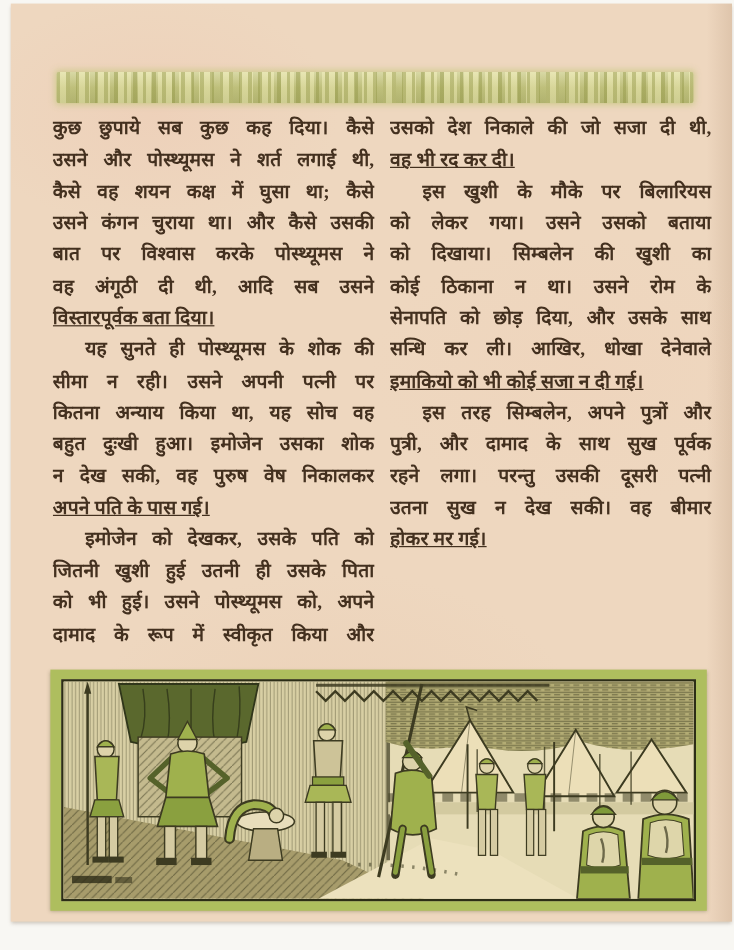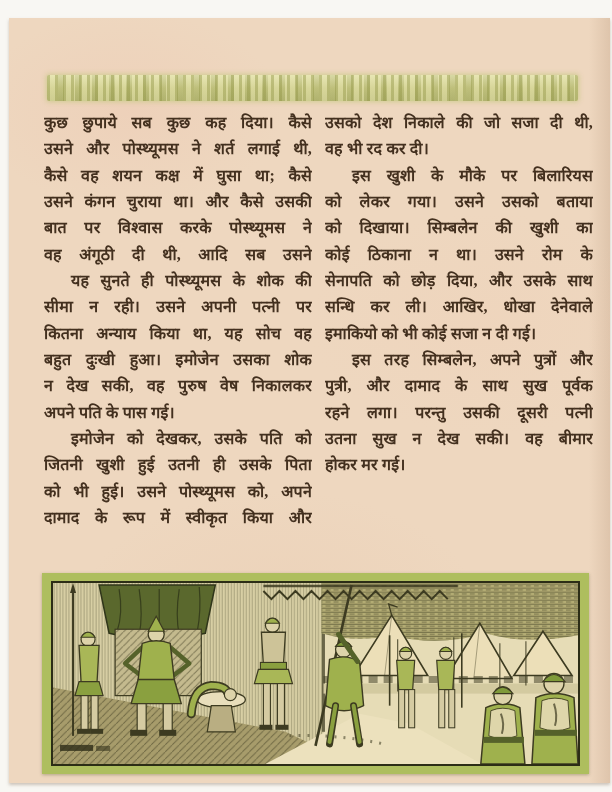--- a/index.html
+++ b/index.html
@@ -10,21 +10,20 @@
   }
   .paper{
     position:absolute;left:9px;top:3px;width:601px;height:765px;
     background-color:var(--paper,#eed7bf);
     background-image:
       radial-gradient(220px 140px at 20% 12%, rgba(236,190,170,.25), rgba(0,0,0,0) 70%),
       radial-gradient(260px 160px at 80% 40%, rgba(240,205,180,.22), rgba(0,0,0,0) 70%),
       radial-gradient(300px 200px at 45% 80%, rgba(225,185,155,.18), rgba(0,0,0,0) 70%),
       linear-gradient(90deg, rgba(0,0,0,0) 96.5%, rgba(140,100,70,.16));
     box-shadow:0 2px 3px rgba(120,100,80,.35);
-    margin-top:15px;
   }
   .band{
     position:absolute;left:38px;top:57px;width:531px;height:26px;
     background-color:var(--band,#d9d79c);
     background-image:
       repeating-linear-gradient(90deg, rgba(146,150,70,.45) 0 3px, rgba(0,0,0,0) 3px 8px),
       repeating-linear-gradient(90deg, rgba(224,222,164,.55) 0 11px, rgba(158,162,84,.30) 11px 17px),
       linear-gradient(180deg, rgba(250,248,214,.75), rgba(186,188,116,.40) 50%, rgba(130,136,66,.38));
     border-radius:2px;
     box-shadow:0 0 5px 1px rgba(205,202,140,.9);
@@ -35,21 +34,21 @@
     display:flex;gap:13px;
   }
   .col{width:268px;}
   .line{
     font-size:16px;line-height:26.35px;height:26.35px;overflow:hidden;
     font-weight:700;color:var(--ink,#43301f);
     text-align:justify;text-align-last:justify;
     letter-spacing:.2px;
   }
   .line.indent{text-indent:27px;}
-  .line.lastline{text-align:left;text-align-last:left;}
+  .line.lastline{text-align:left;text-align-last:left;text-decoration:underline;}
   .illus{
     position:absolute;left:33px;top:555px;width:547px;height:201px;
     background:var(--frame,#aebe5e);
     box-sizing:border-box;padding:8px 9px;
     box-shadow:0 1px 3px rgba(90,90,50,.4);
   }
   .illus-inner{
     width:100%;height:100%;box-sizing:border-box;
     border:2.5px solid var(--frameline,#2c2d16);
     background:var(--illusbg,#e6dcb6);
@@ -64,20 +63,21 @@
   <div class="band"></div>
 
   <div class="textwrap">
     <div class="col" id="column-left">
         <div class="line">कुछ छुपाये सब कुछ कह दिया। कैसे</div>
         <div class="line">उसने और पोस्थ्यूमस ने शर्त लगाई थी,</div>
         <div class="line">कैसे वह शयन कक्ष में घुसा था; कैसे</div>
         <div class="line">उसने कंगन चुराया था। और कैसे उसकी</div>
         <div class="line">बात पर विश्वास करके पोस्थ्यूमस ने</div>
         <div class="line">वह अंगूठी दी थी, आदि सब उसने</div>
+        <div class="line lastline">विस्तारपूर्वक बता दिया।</div>
         <div class="line indent">यह सुनते ही पोस्थ्यूमस के शोक की</div>
         <div class="line">सीमा न रही। उसने अपनी पत्नी पर</div>
         <div class="line">कितना अन्याय किया था, यह सोच वह</div>
         <div class="line">बहुत दुःखी हुआ। इमोजेन उसका शोक</div>
         <div class="line">न देख सकी, वह पुरुष वेष निकालकर</div>
         <div class="line lastline">अपने पति के पास गई।</div>
         <div class="line indent">इमोजेन को देखकर, उसके पति को</div>
         <div class="line">जितनी खुशी हुई उतनी ही उसके पिता</div>
         <div class="line">को भी हुई। उसने पोस्थ्यूमस को, अपने</div>
         <div class="line">दामाद के रूप में स्वीकृत किया और</div>

